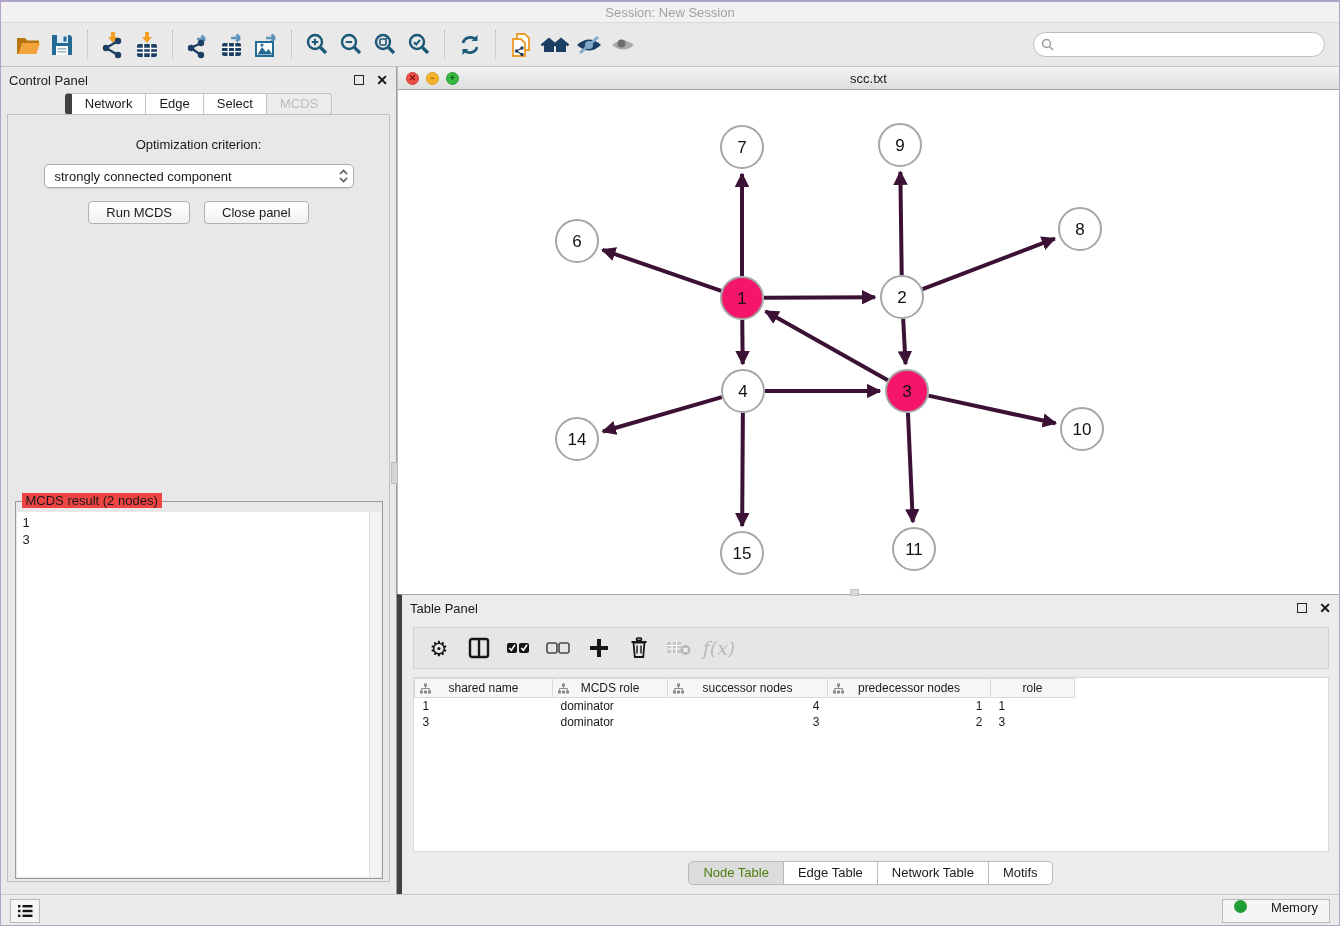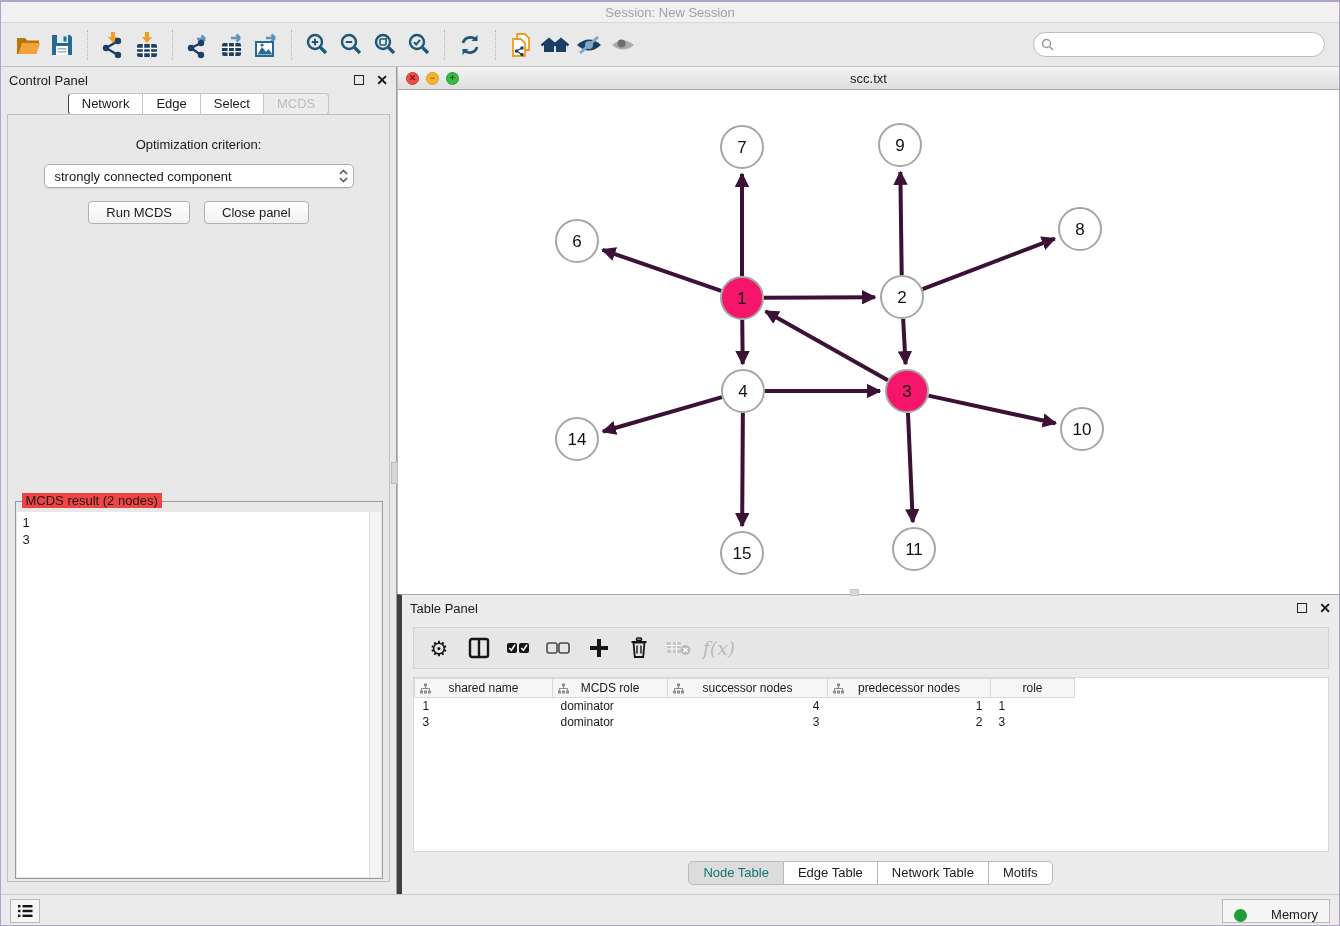--- a/index.html
+++ b/index.html
@@ -31,21 +31,21 @@
   .cpanel { width:396px; background:#e9e9e9; display:flex; flex-direction:column;
             border-right:1px solid #9e9e9e; position:relative; }
   .panel-head { height:26px; display:flex; align-items:center; padding:0 8px; }
   .panel-head .ph-title { font-size:13px; color:#1a1a1a; }
   .panel-head .spacer { flex:1; }
   .ph-float { width:10px; height:10px; border:1.5px solid #222; margin-right:12px; }
   .ph-close { font-size:14px; font-weight:bold; color:#111; line-height:10px; }
   .cp-tabs { display:flex; justify-content:center; }
   .cp-tab { background:#fff; border:1px solid #c3c3c3; border-left:none; padding:2px 13px 3px;
             font-size:13px; }
-  .cp-tab:first-child { border-left:1px solid #404040; border-radius:4px 0 0 4px; }
+  .cp-tab:first-child { border-left:7px solid #404040; border-radius:4px 0 0 4px; }
   .cp-tab:last-child { border-radius:0 4px 4px 0; }
   .cp-tab.active { background:#ececec; color:#bdbdbd; }
   .cp-body { flex:1; border:1px solid #c0c0c0; background:#e8e8e8; margin:-1px 6px 12px 6px;
              display:flex; flex-direction:column; align-items:center; padding-top:22px; }
   .opt-label { font-size:13px; margin-bottom:12px; }
   .dropdown { width:310px; height:24px; background:#fff; border:1px solid #adadad; border-radius:5px;
               display:flex; align-items:center; padding:0 4px 0 10px; box-shadow:0 1px 1px rgba(0,0,0,.08); }
   .dropdown .dd-value { flex:1; font-size:13px; }
   .btn-row { display:flex; gap:14px; margin-top:13px; }
   .mac-btn { height:23px; padding:0 17px; border:1px solid #b0b0b0; border-radius:4px;
@@ -93,30 +93,30 @@
   table.ntable th { height:19px; background:#f6f6f6; border:1px solid #d9d9d9; border-left:none;
                     font-weight:normal; font-size:12px; position:relative; text-align:center; padding:0 4px; }
   table.ntable th:first-child { border-left:1px solid #d9d9d9; }
   table.ntable th .tree-ic { position:absolute; left:5px; top:4px; }
   table.ntable td { height:16px; font-size:12px; padding:0 8px; white-space:nowrap; }
   td.al-r { text-align:right; padding-right:16px; }
   .tp-tabs-row { height:42px; display:flex; align-items:center; justify-content:center; }
   .tp-tab { background:#fff; border:1px solid #b9b9b9; border-left:none; padding:3px 14px 4px; font-size:13px; }
   .tp-tab:first-child { border-left:1px solid #b9b9b9; border-radius:5px 0 0 5px; }
   .tp-tab:last-child { border-radius:0 5px 5px 0; }
-  .tp-tab.active { background:#dcdcdc; color:#0f766e; }
+  .tp-tab.active { background:#dcdcdc; color:#4d7c0f; }
 
   
   .statusbar { height:33px; background:#ebebeb; border-top:1px solid #c9c9c9;
                display:flex; align-items:center; padding:0 9px; }
   .sb-left-btn { width:30px; height:24px; background:#f5f5f5; border:1px solid #b9b9b9;
                  display:flex; align-items:center; justify-content:center; }
   .statusbar .spacer { flex:1; }
   .memory-btn { height:24px; background:#f5f5f5; border:1px solid #b9b9b9; display:flex;
-                align-items:flex-end; gap:24px; padding:0 11px; font-size:13px; }
+                align-items:flex-start; gap:24px; padding:0 11px; font-size:13px; }
   .mem-dot { width:13px; height:13px; border-radius:50%; background:#1e9e35; }
 </style>
 </head>
 <body>
 
 <div class="titlebar">
   <span class="win-title">Session: New Session</span>
 </div>
 
 <div class="toolbar">

